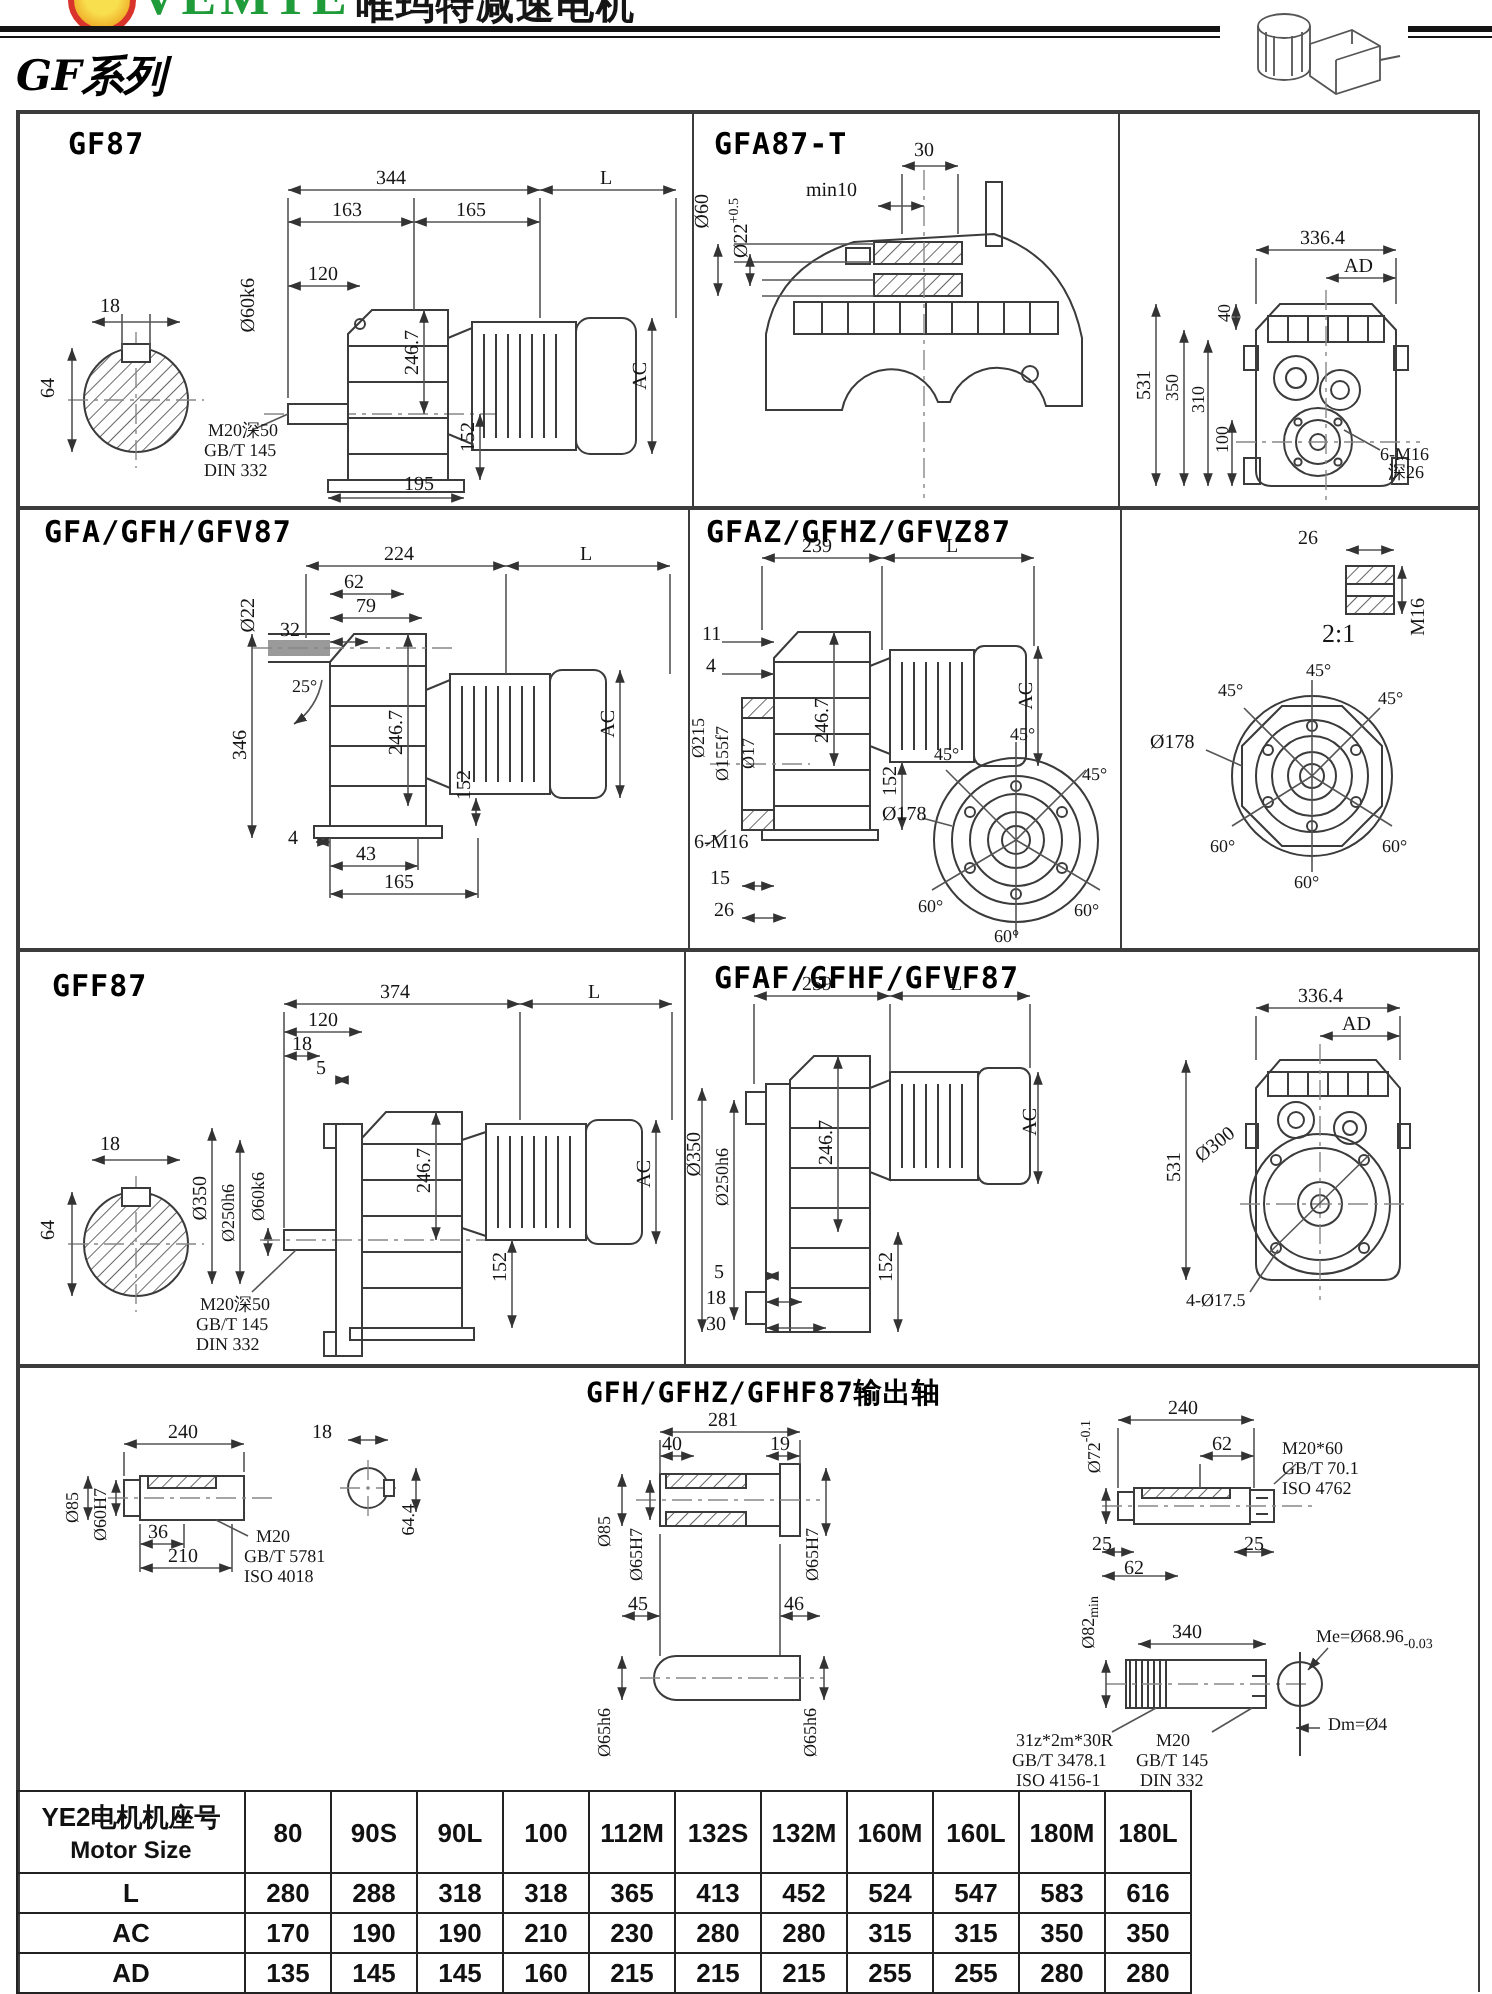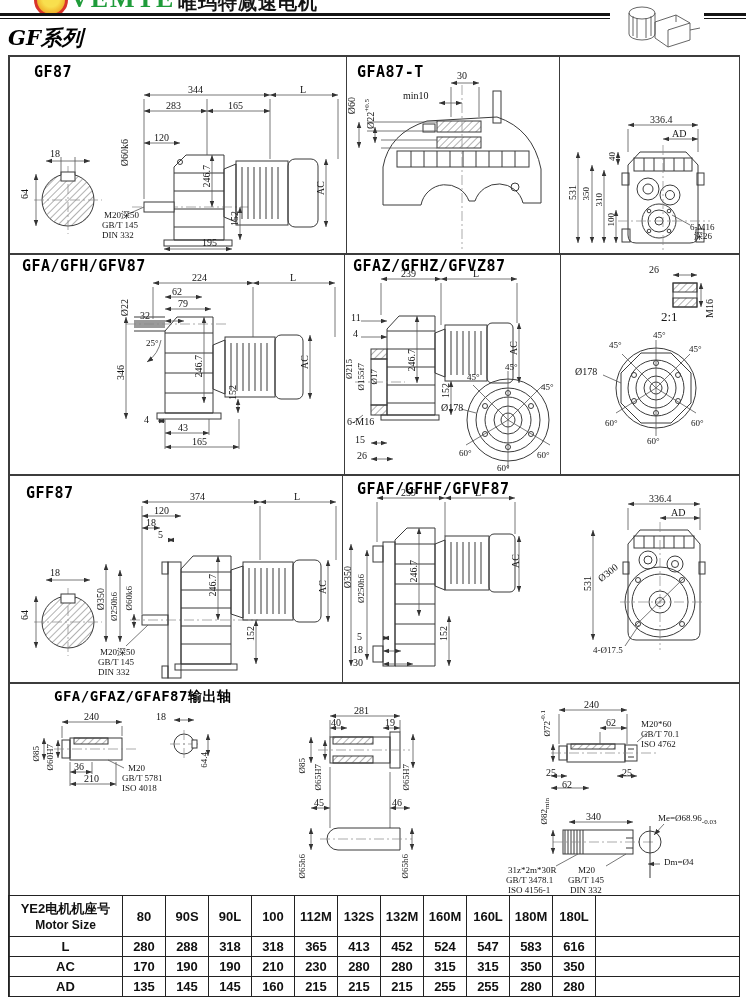--- a/index.html
+++ b/index.html
@@ -26,21 +26,21 @@
   
   .brandclip{position:absolute;left:0;top:0;width:746px;height:13px;overflow:hidden;}
   .logo{position:absolute;left:34px;top:-17px;width:28px;height:28px;border-radius:50%;border:3px solid #d9342b;background:radial-gradient(circle at 50% 45%,#f8df4e 0 40%,#f0b32c 70%,#e2862a);}
   .brand{position:absolute;left:70px;top:-16px;font:bold 26px "Liberation Serif",serif;color:#1f9b3a;letter-spacing:2px;}
   .tagline{position:absolute;left:178px;top:-10px;font:bold 19px "Liberation Sans",sans-serif;color:#151515;letter-spacing:1px;}
   .rule1{position:absolute;left:0;top:13px;width:746px;height:2.6px;background:#141414;}
   .rule2{position:absolute;left:0;top:18px;width:746px;height:1px;background:#141414;}
   .series{position:absolute;left:8px;top:24px;font:bold italic 21px "DejaVu Serif",serif;color:#000;}
   .sketchbox{position:absolute;left:610px;top:0;width:94px;height:52px;background:#fff;}
   
-  table.spec{position:absolute;left:8px;top:895px;width:732px;height:101px;border-collapse:collapse;table-layout:fixed;}
+  table.spec{position:absolute;left:8px;top:895px;width:588px;height:101px;border-collapse:collapse;table-layout:fixed;}
   table.spec td{border:1px solid #222;text-align:center;vertical-align:middle;padding:0;font:bold 13px "Liberation Sans",sans-serif;color:#111;}
   table.spec tr.hd td{font-weight:bold;}
   table.spec td .en{font-size:12px;}
   table.spec{border:1.5px solid #222;}
 </style>
 </head>
 <body>
 
 <svg width="0" height="0" style="position:absolute" aria-hidden="true">
 <defs>
@@ -109,21 +109,21 @@
     <line class="dl" x1="136" y1="88" x2="172" y2="88" marker-start="url(#ar)" marker-end="url(#ar)"></line>
     <line class="dl" x1="204" y1="100" x2="204" y2="152" marker-start="url(#ar)" marker-end="url(#ar)"></line>
     <line class="dl" x1="232" y1="152" x2="232" y2="185" marker-start="url(#ar)" marker-end="url(#ar)"></line>
     <line class="dl" x1="318" y1="104" x2="318" y2="172" marker-start="url(#ar)" marker-end="url(#ar)"></line>
     <line class="dl" x1="156" y1="194" x2="224" y2="194" marker-start="url(#ar)" marker-end="url(#ar)"></line>
     <line class="dl" x1="136" y1="152" x2="118" y2="160"></line>
   </svg>
   <span class="ptitle" style="left:26px;top:8px">GF87</span>
   <span class="dim" style="left:180px;top:30px">344</span>
   <span class="dim" style="left:292px;top:30px">L</span>
-  <span class="dim" style="left:158px;top:46px">283</span>
+  <span class="dim" style="left:158px;top:46px">163</span>
   <span class="dim" style="left:220px;top:46px">165</span>
   <span class="dim" style="left:146px;top:78px">120</span>
   <span class="dim v" style="left:112px;top:84px">Ø60k6</span>
   <span class="dim v" style="left:194px;top:110px">246.7</span>
   <span class="dim v" style="left:222px;top:156px">152</span>
   <span class="dim v" style="left:308px;top:126px">AC</span>
   <span class="dim" style="left:194px;top:183px">195</span>
   <span class="dim" style="left:42px;top:94px">18</span>
   <span class="dim v" style="left:12px;top:134px">64</span>
   <span class="dim s" style="left:96px;top:156px">M20深50</span>
@@ -520,32 +520,32 @@
     <path d="M625,156 H618 M625,166 H618"></path>
     <line class="cl" x1="545" y1="160" x2="648" y2="160"></line>
     <line class="dl" x1="545" y1="148" x2="545" y2="172" marker-start="url(#ar)" marker-end="url(#ar)"></line>
     <line class="dl" x1="570" y1="172" x2="548" y2="184"></line>
     <line class="dl" x1="618" y1="172" x2="598" y2="184"></line>
     <circle cx="642" cy="160" r="11"></circle>
     <line x1="642" y1="144" x2="642" y2="196"></line>
     <line class="dl" x1="656" y1="142" x2="646" y2="153" marker-end="url(#ar)"></line>
     <line class="dl" x1="640" y1="182" x2="652" y2="182" marker-start="url(#ar)"></line>
   </svg>
-  <span class="ptitle sm" style="left:46px;top:6px">GFA/GFAZ/GFAF87输出轴</span>
   <span class="dim" style="left:76px;top:30px">240</span>
   <span class="dim" style="left:66px;top:80px">36</span>
   <span class="dim" style="left:76px;top:92px">210</span>
   <span class="dim v s" style="left:24px;top:64px">Ø85</span>
   <span class="dim v s" style="left:38px;top:62px">Ø60H7</span>
   <span class="dim s" style="left:120px;top:82px">M20</span>
   <span class="dim s" style="left:114px;top:92px">GB/T 5781</span>
   <span class="dim s" style="left:114px;top:102px">ISO 4018</span>
   <span class="dim" style="left:148px;top:30px">18</span>
   <span class="dim v s" style="left:192px;top:70px">64.4</span>
 
+  <span class="ptitle sm" style="left:285px;top:6px">GFH/GFHZ/GFHF87输出轴</span>
   <span class="dim" style="left:346px;top:24px">281</span>
   <span class="dim" style="left:323px;top:36px">40</span>
   <span class="dim" style="left:377px;top:36px">19</span>
   <span class="dim v s" style="left:290px;top:76px">Ø85</span>
   <span class="dim v s" style="left:306px;top:82px">Ø65H7</span>
   <span class="dim v s" style="left:394px;top:82px">Ø65H7</span>
   <span class="dim" style="left:306px;top:116px">45</span>
   <span class="dim" style="left:384px;top:116px">46</span>
   <span class="dim v s" style="left:290px;top:172px">Ø65h6</span>
   <span class="dim v s" style="left:393px;top:172px">Ø65h6</span>

